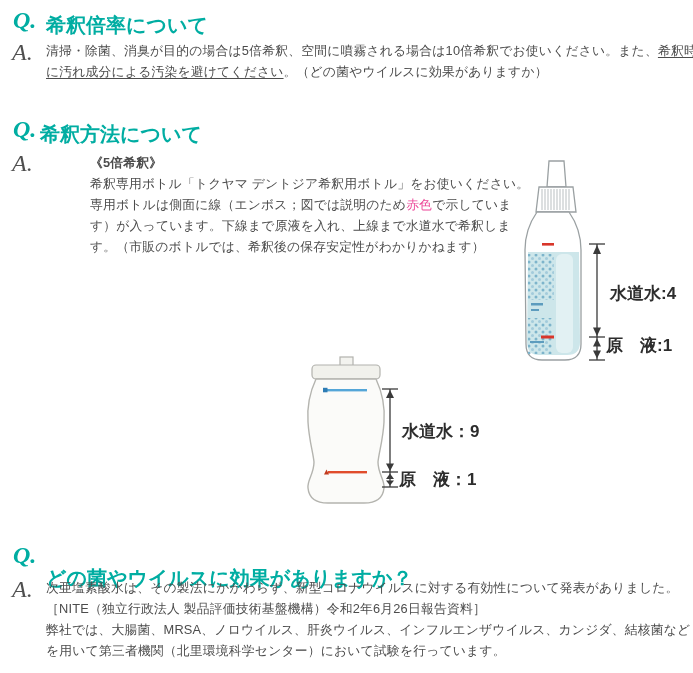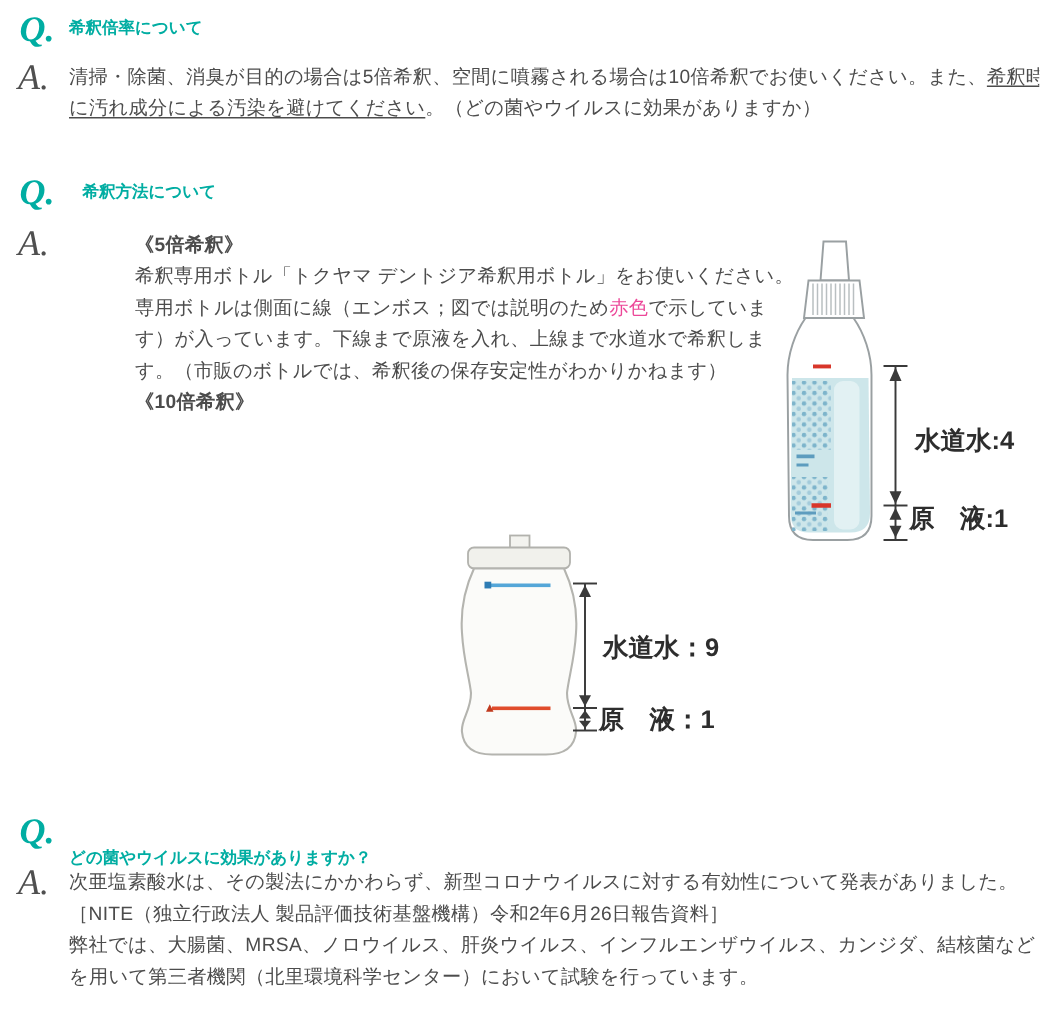--- a/index.html
+++ b/index.html
@@ -10,21 +10,21 @@
   }
   .qmark {
     position:absolute; font-family:"Liberation Serif","DejaVu Serif",serif;
     font-style:italic; font-weight:bold; font-size:24px; color:#00ada2; line-height:1;
   }
   .amark {
     position:absolute; font-family:"Liberation Serif","DejaVu Serif",serif;
     font-style:italic; font-size:24px; color:#4f4f4f; line-height:1;
   }
   .qtitle {
-    position:absolute; font-weight:bold; font-size:11px; color:#00ada2; line-height:1.3;
+    position:absolute; font-weight:bold; font-size:20px; color:#00ada2; line-height:1.3;
   }
   .body-text {
     position:absolute; font-size:12.8px; line-height:21px; letter-spacing:0.2px; color:#4c4c4c;
   }
   .body-text p { margin:0; }
   .u { text-decoration:underline; text-underline-offset:2px; }
   .red { color:#ec4899; }
   .blue { color:#2323cc; }
   .subhead { font-weight:bold; }
   .note-gap { margin-top:21px; }
@@ -45,27 +45,26 @@
     <span class="qmark" style="left:13px; top:8px;">Q.</span>
     <span class="qtitle" style="left:46px; top:12px;">希釈倍率について</span>
     <span class="amark" style="left:12px; top:40px;">A.</span>
     <div class="body-text" style="left:46px; top:40px; width:652px;">
       <p><span>清掃・除菌、消臭が目的の場合は5倍希釈、空間に噴霧される場合は10倍希釈でお使いください。また、</span><span class="u">希釈時に汚れ成分による汚染を避けてください</span><span>。（どの菌やウイルスに効果がありますか）</span></p>
     </div>
   </div>
 
   <div>
     <span class="qmark" style="left:13px; top:117px;">Q.</span>
-    <span class="qtitle" style="left:55px; top:121px;">希釈方法について</span>
+    <span class="qtitle" style="left:40px; top:121px;">希釈方法について</span>
     <span class="amark" style="left:12px; top:151px;">A.</span>
 
     <div class="body-text" style="left:46px; top:152px; width:444px;margin-left:44px;">
       <p class="subhead">《5倍希釈》</p>
       <p><span>希釈専用ボトル「トクヤマ デントジア希釈用ボトル」をお使いください。専用ボトルは側面に線（エンボス；図では説明のため</span><span class="red">赤色</span><span>で示しています）が入っています。下線まで原液を入れ、上線まで水道水で希釈します。（市販のボトルでは、希釈後の保存安定性がわかりかねます）</span></p>
-      <p class="tenx-head">《10倍希釈》</p>
     </div>
 
     <svg class="illus" style="left:478px; top:148px;" width="212" height="232" viewBox="0 0 212 232">
       <defs>
         <pattern id="dotp" width="7" height="7" patternUnits="userSpaceOnUse">
           <circle cx="2" cy="2" r="1.5" fill="#7db4cb"></circle>
           <circle cx="5.5" cy="5.5" r="1.5" fill="#a3cbdb"></circle>
         </pattern>
       </defs>
 

